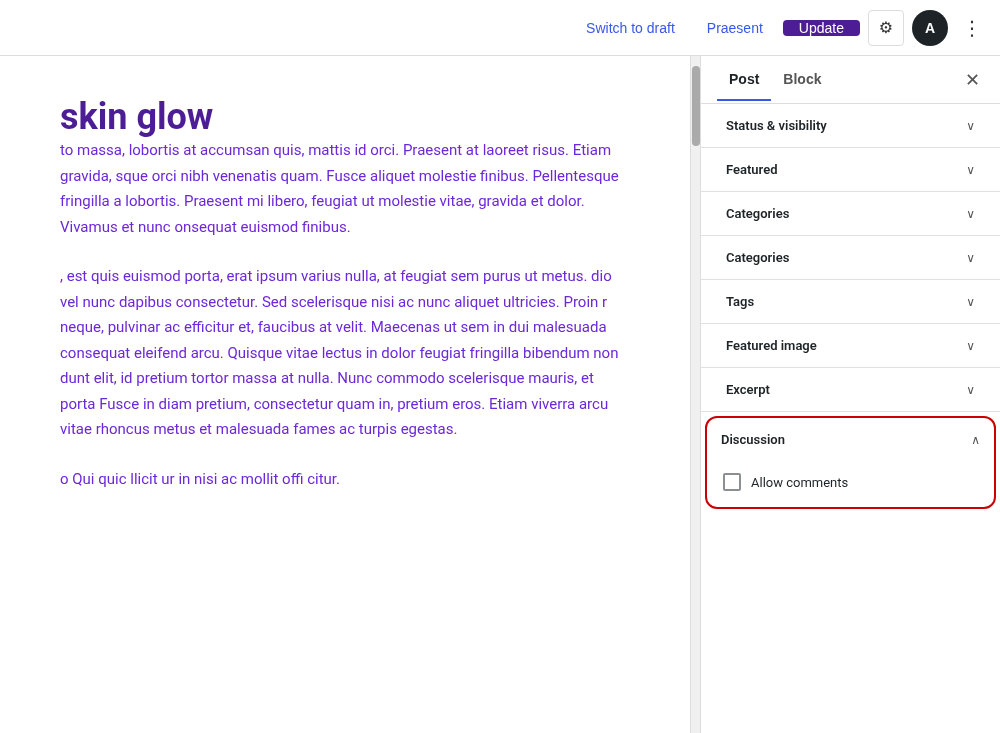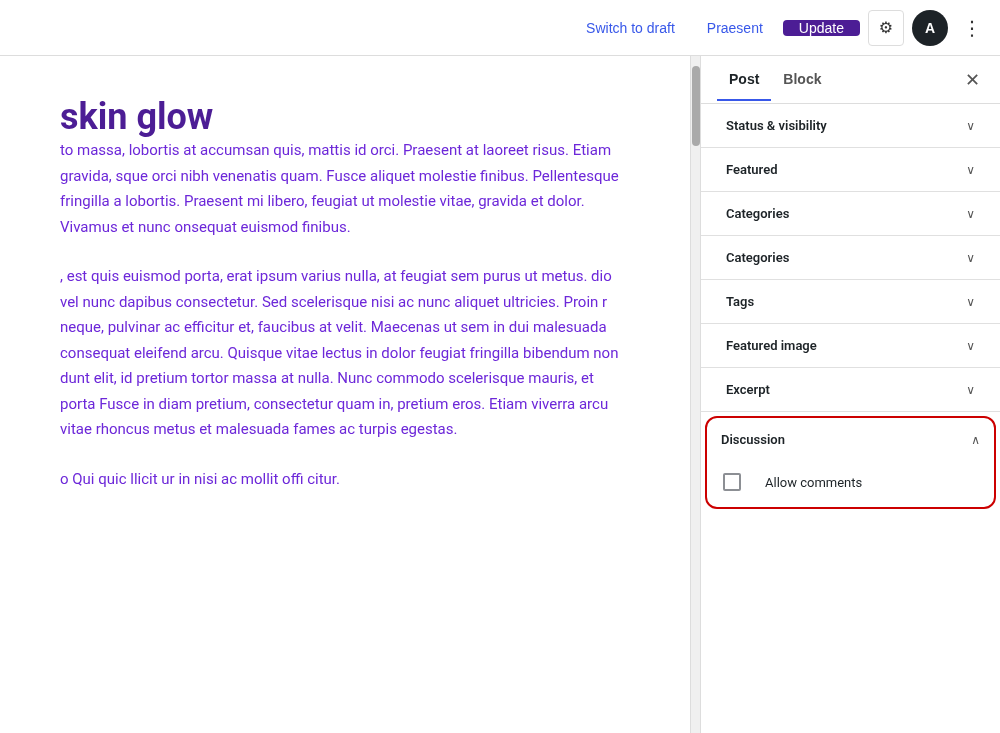--- a/index.html
+++ b/index.html
@@ -203,21 +203,21 @@
     .discussion-panel .panel-header {
       padding: 14px 14px;
     }
 
     .discussion-body {
       padding: 12px 16px 16px 16px;
     }
     .checkbox-row {
       display: flex;
       align-items: center;
-      gap: 24px;
+      gap: 10px;
       margin-bottom: 12px;
     }
     .checkbox-row:last-child { margin-bottom: 0; }
     .checkbox-row input[type="checkbox"] {
       width: 18px;
       height: 18px;
       border: 2px solid #8c8f94;
       border-radius: 2px;
       cursor: pointer;
       appearance: none;

